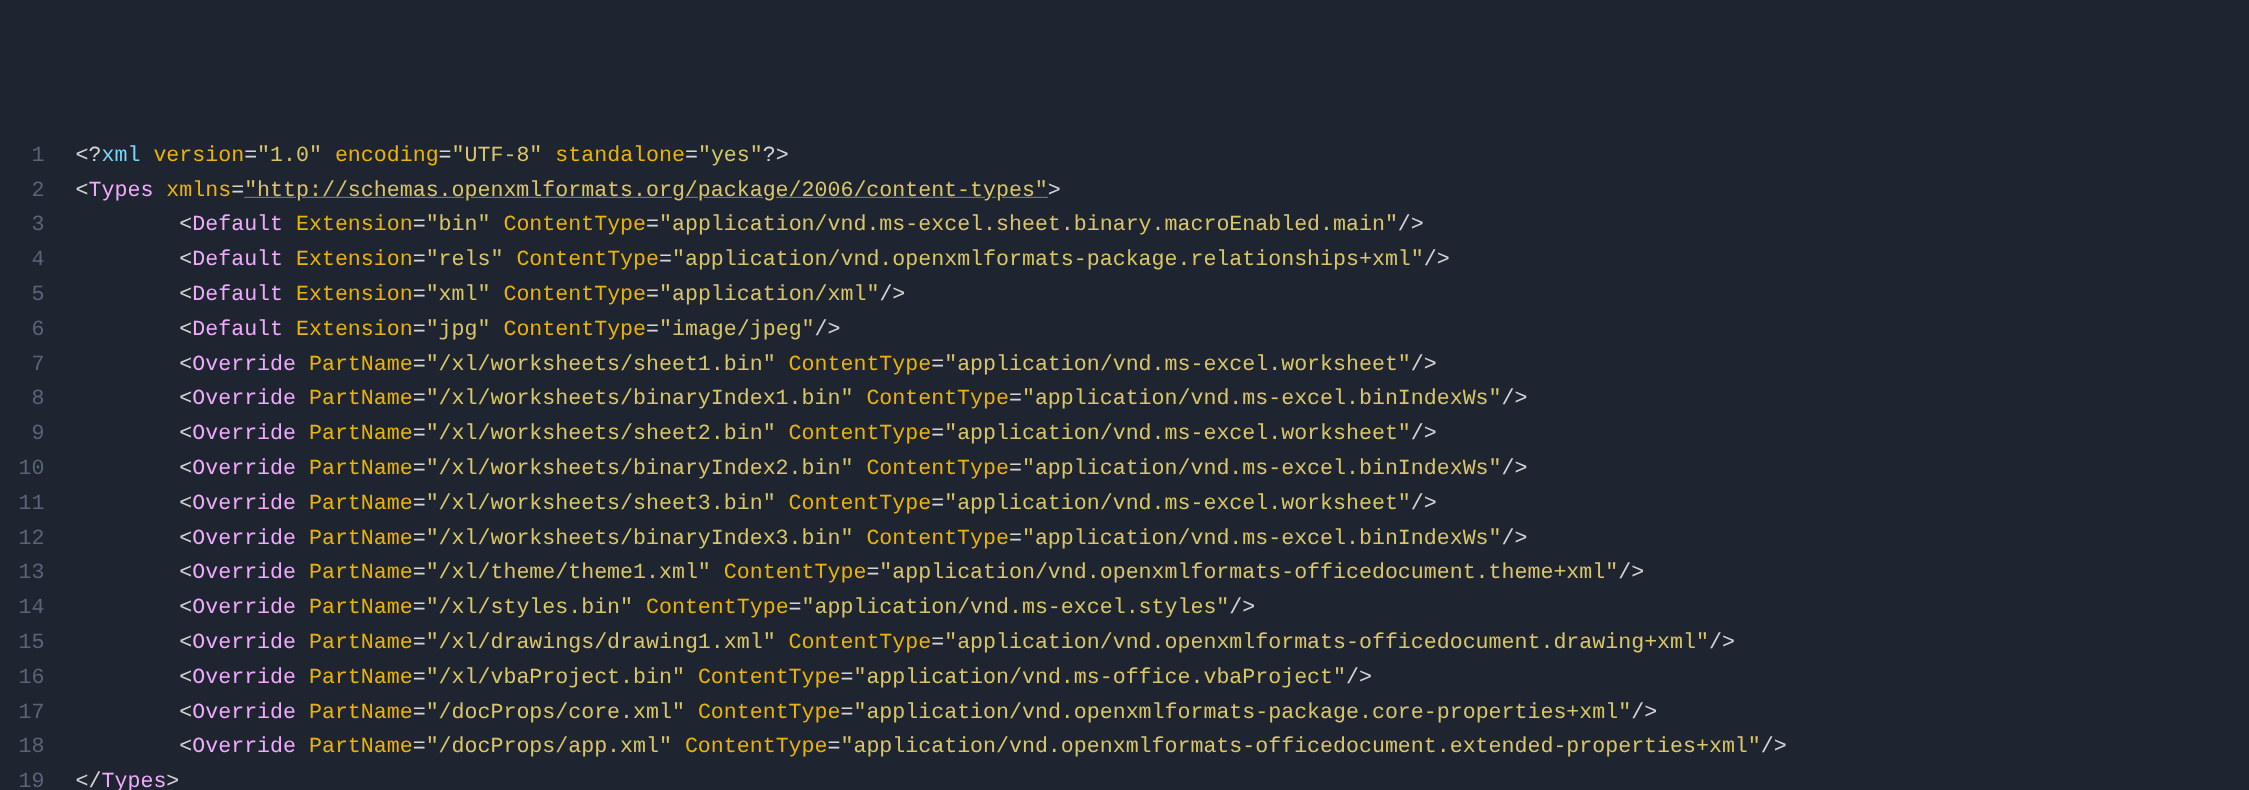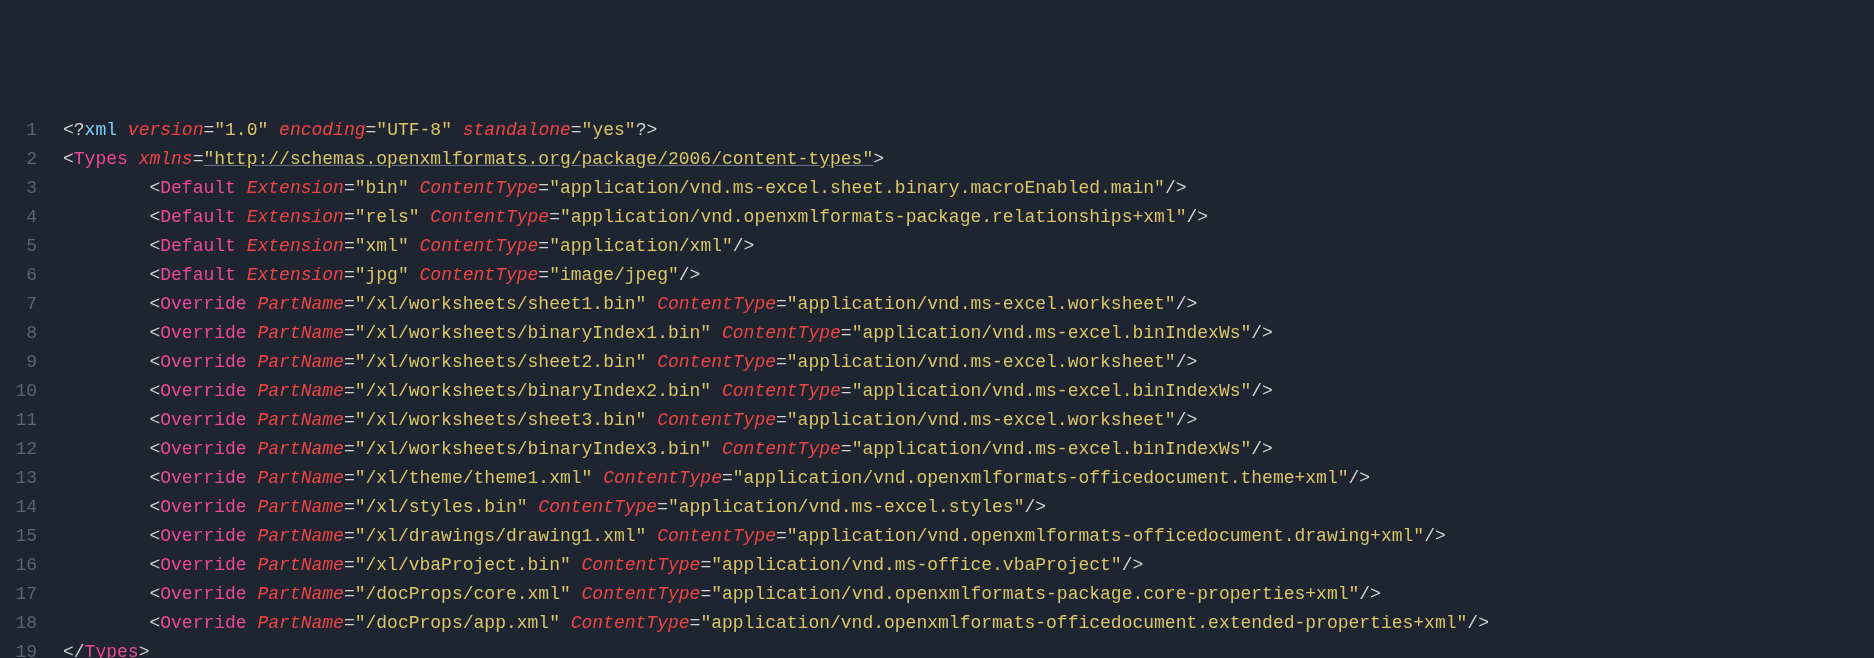--- a/index.html
+++ b/index.html
@@ -25,22 +25,22 @@
     flex-shrink: 0;
   }
   .gutter .lnum { display: block; height: 29px; }
   .code {
     flex: 1;
     padding-left: 8px;
   }
   .line { display: block; height: 29px; }
   .bracket { color: #d4d4d4; }
   .pi-target { color: #7dd3fc; }
-  .tag { color: #ec4899; }
-  .attr-name { color: #ef4444; font-style: italic; }
+  .tag { color: #f0abfc; }
+  .attr-name { color: #eab308; }
   .eq { color: #d4d4d4; }
   .str { color: #d9c668; }
   .str-underline { color: #d9c668; text-decoration: underline; text-decoration-color: #6b7280; }
 </style>
 </head>
 <body>
 
 
 
 <div class="editor">

